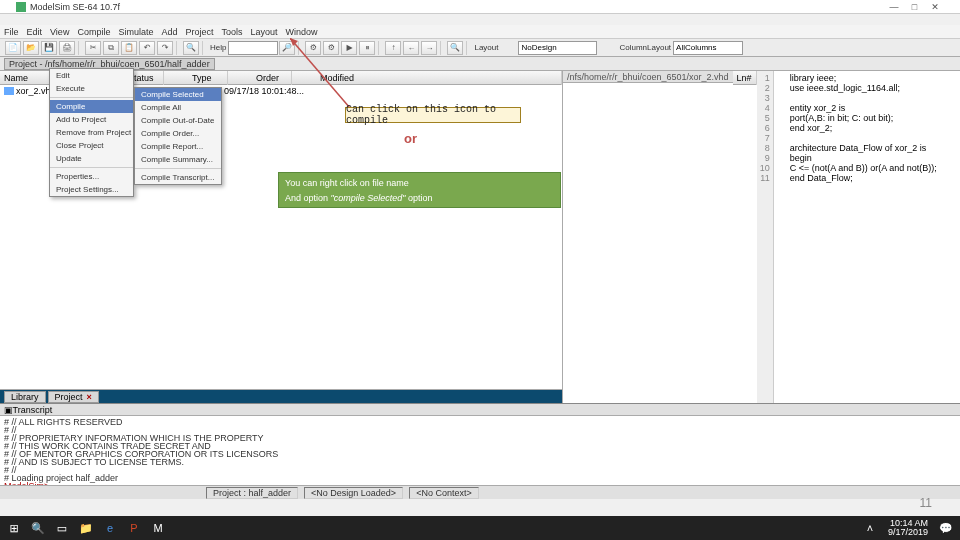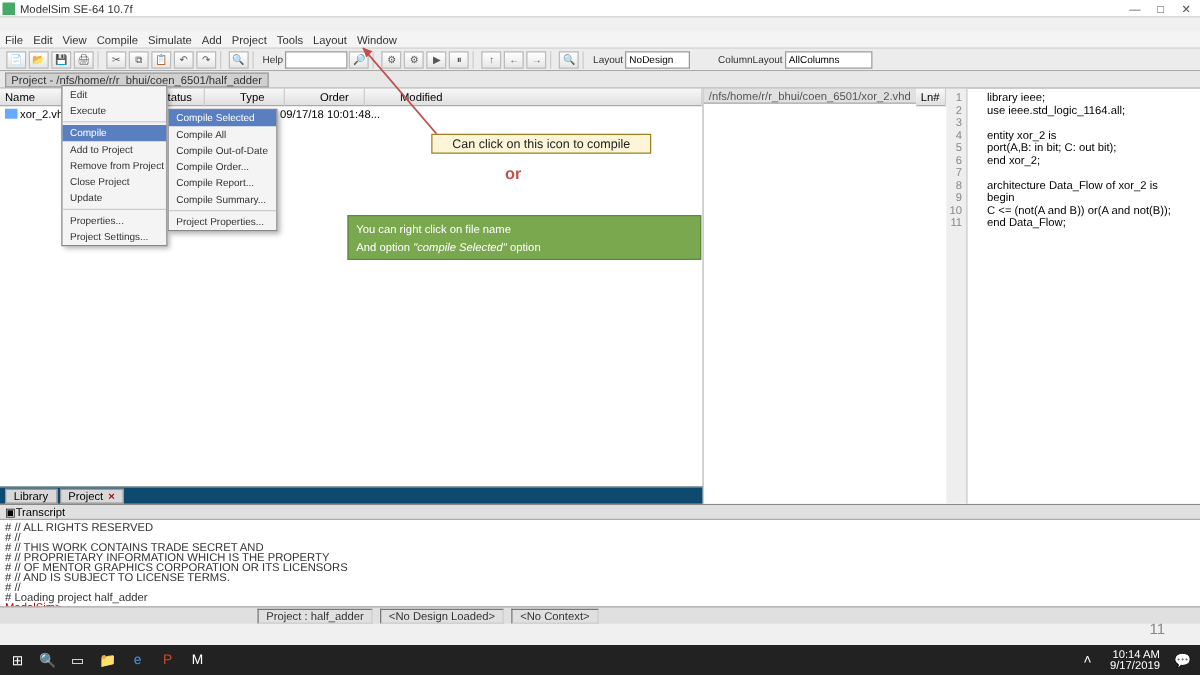--- a/index.html
+++ b/index.html
@@ -1,17 +1,17 @@
 <!DOCTYPE html>
 <html><head>
 <meta charset="utf-8">
 <style>
 * { margin:0; padding:0; box-sizing:border-box; font-family:Tahoma,Arial,sans-serif; font-size:9px; }
 body { background:#f0f0f0; width:960px; height:540px; overflow:hidden; position:relative; }
-.titlebar { height:14px; background:#fff; display:flex; align-items:center; padding:0 2px; border-bottom:1px solid #ccc; }
+.titlebar { height:14px; background:#fff; display:flex; align-items:center; padding:0 16px; border-bottom:1px solid #ccc; }
 .titlebar .logo { width:10px; height:10px; background:#4a6; margin-right:4px; }
 .titlebar .title { flex:1; font-size:9px; color:#333; }
 .winbtns span { display:inline-block; width:18px; text-align:center; color:#555; cursor:default; }
 .menubar { height:14px; background:#f4f4f4; display:flex; align-items:center; padding:0 4px; gap:8px; border-bottom:1px solid #ccc;margin-top:11px; }
 .menubar span { font-size:9px; color:#333; }
 .toolbar { height:18px; background:#ececec; display:flex; align-items:center; padding:0 4px; gap:0; border-bottom:1px solid #aaa; }
 .tbtn { width:16px; height:14px; border:1px solid #bbb; background:linear-gradient(#fff,#e6e6e6); margin:0 1px; display:inline-flex; align-items:center; justify-content:center; font-size:8px; color:#555; }
 .tsep { width:4px; height:14px; border-left:1px solid #ccc; margin:0 2px; }
 .tfield { height:14px; border:1px solid #999; background:#fff; font-size:8px; padding:0 2px; }
 .tlabel { font-size:8px; color:#333; margin:0 2px; }
@@ -26,21 +26,21 @@
 .fileico { width:10px; height:8px; background:#6af; display:inline-block; margin-right:2px; }
 .ctxmenu { position:absolute; background:#f4f4f4; border:1px solid #888; box-shadow:2px 2px 4px rgba(0,0,0,0.3); z-index:10; }
 .ctxmenu .item { padding:2px 10px 2px 6px; font-size:8px; color:#333; white-space:nowrap; }
 .ctxmenu .item.hi { background:#5a7fc0; color:#fff; }
 .ctxmenu .sep { height:1px; background:#ccc; margin:2px 0; }
 .editor { font-family:monospace; font-size:8px; line-height:10px; display:flex; }
 .gutter { background:#eee; color:#888; text-align:right; padding:2px 3px; border-right:1px solid #ccc; }
 .gutter div { height:10px; }
 .code { padding:2px 16px; flex:1; }
 .code div { height:10px; white-space:pre; }
-.callout1 { position:absolute; left:345px; top:107px; width:176px; height:16px; border:1.5px solid #a08020; background:#fdf5d8; display:flex; align-items:center; justify-content:center; font-size:10px; color:#222; z-index:5; }
+.callout1 { position:absolute; left:345px; top:107px; width:176px; height:16px; border:1.5px solid #a08020; background:#fdf5d8; display:flex; align-items:center; justify-content:center; font-size:10px; color:#222; z-index:5;font-family:Liberation Mono, monospace; }
 .or { position:absolute; left:404px; top:131px; font-size:13px; font-weight:bold; color:#c0504d; z-index:5; }
 .callout2 { position:absolute; left:278px; top:172px; width:283px; height:36px; border:1.5px solid #5a8a3a; background:#7aa84e; color:#fff; font-size:12px; padding:3px 6px; line-height:15px; z-index:5; }
 .callout2 i { font-style:italic; }
 .arrow { position:absolute; left:290px; top:38px; width:140px; height:80px; z-index:4; pointer-events:none; }
 .tabsbar { height:14px; background:#0c4a6e; border-top:1px solid #aaa; display:flex; align-items:center; padding:0 4px; font-size:8px; }
 .tab { background:#d8d8d8; border:1px solid #999; padding:0 6px; height:12px; display:flex; align-items:center; margin-right:2px; }
 .tab .x { margin-left:4px; color:#a00; font-weight:bold; }
 .transcript { height:82px; background:#fff; border-top:1px solid #888; display:flex; flex-direction:column; }
 .transcript .hdr { height:12px; background:#e0e0e0; border-bottom:1px solid #aaa; display:flex; align-items:center; padding:0 4px; font-size:8px; }
 .transcript .body { flex:1; font-family:monospace; font-size:7px; line-height:8px; padding:2px 4px; color:#333; overflow:hidden; }
@@ -103,21 +103,21 @@
   <span class="tbtn">▶</span>
   <span class="tbtn">⏸</span>
   <span class="tsep"></span>
   <span class="tbtn">↑</span>
   <span class="tbtn">←</span>
   <span class="tbtn">→</span>
   <span class="tsep"></span>
   <span class="tbtn">🔍</span>
   <span class="tsep"></span>
   <span class="tlabel">Layout</span>
-  <input class="tfield" style="width: 52px;" value="NoDesign">
+  <input class="tfield" style="width: 79px; margin-left: 18px;" value="NoDesign">
   <span style="width:20px"></span>
   <span class="tlabel">ColumnLayout</span>
   <input class="tfield" style="width: 70px;" value="AllColumns">
 </div>
 
 <div class="pathbar">
   <span class="seg">Project - /nfs/home/r/r_bhui/coen_6501/half_adder</span>
 </div>
 
 <div class="workspace">
@@ -201,21 +201,21 @@
 </div>
 
 <div class="ctxmenu" style="left:134px; top:87px; width:88px;">
   <div class="item hi">Compile Selected</div>
   <div class="item">Compile All</div>
   <div class="item">Compile Out-of-Date</div>
   <div class="item">Compile Order...</div>
   <div class="item">Compile Report...</div>
   <div class="item">Compile Summary...</div>
   <div class="sep"></div>
-  <div class="item">Project Properties...</div>
+  <div class="item">Compile Transcript...</div>
 </div>
 
 <svg class="arrow">
   <line x1="0" y1="0" x2="60" y2="70" stroke="#c0504d" stroke-width="1.5"></line>
   <polygon points="0,0 8,3 3,8" fill="#c0504d"></polygon>
 </svg>
 
 <div class="callout1">Can click on this icon to compile</div>
 <div class="or">or</div>
 <div class="callout2">
@@ -224,22 +224,22 @@
 </div>
 
 <div class="transcript">
   <div class="hdr">
     <span>▣</span>
     <span>Transcript</span>
   </div>
   <div class="body">
     <div># //  ALL RIGHTS RESERVED</div>
     <div># //</div>
+    <div># //  PROPRIETARY INFORMATION WHICH IS THE PROPERTY</div>
     <div># //  THIS WORK CONTAINS TRADE SECRET AND</div>
-    <div># //  PROPRIETARY INFORMATION WHICH IS THE PROPERTY</div>
     <div># //  OF MENTOR GRAPHICS CORPORATION OR ITS LICENSORS</div>
     <div># //  AND IS SUBJECT TO LICENSE TERMS.</div>
     <div># //</div>
     <div># Loading project half_adder</div>
     <div class="prompt">ModelSim&gt;</div>
   </div>
 </div>
 
 <div class="statusbar">
   <span style="width:200px"></span>

